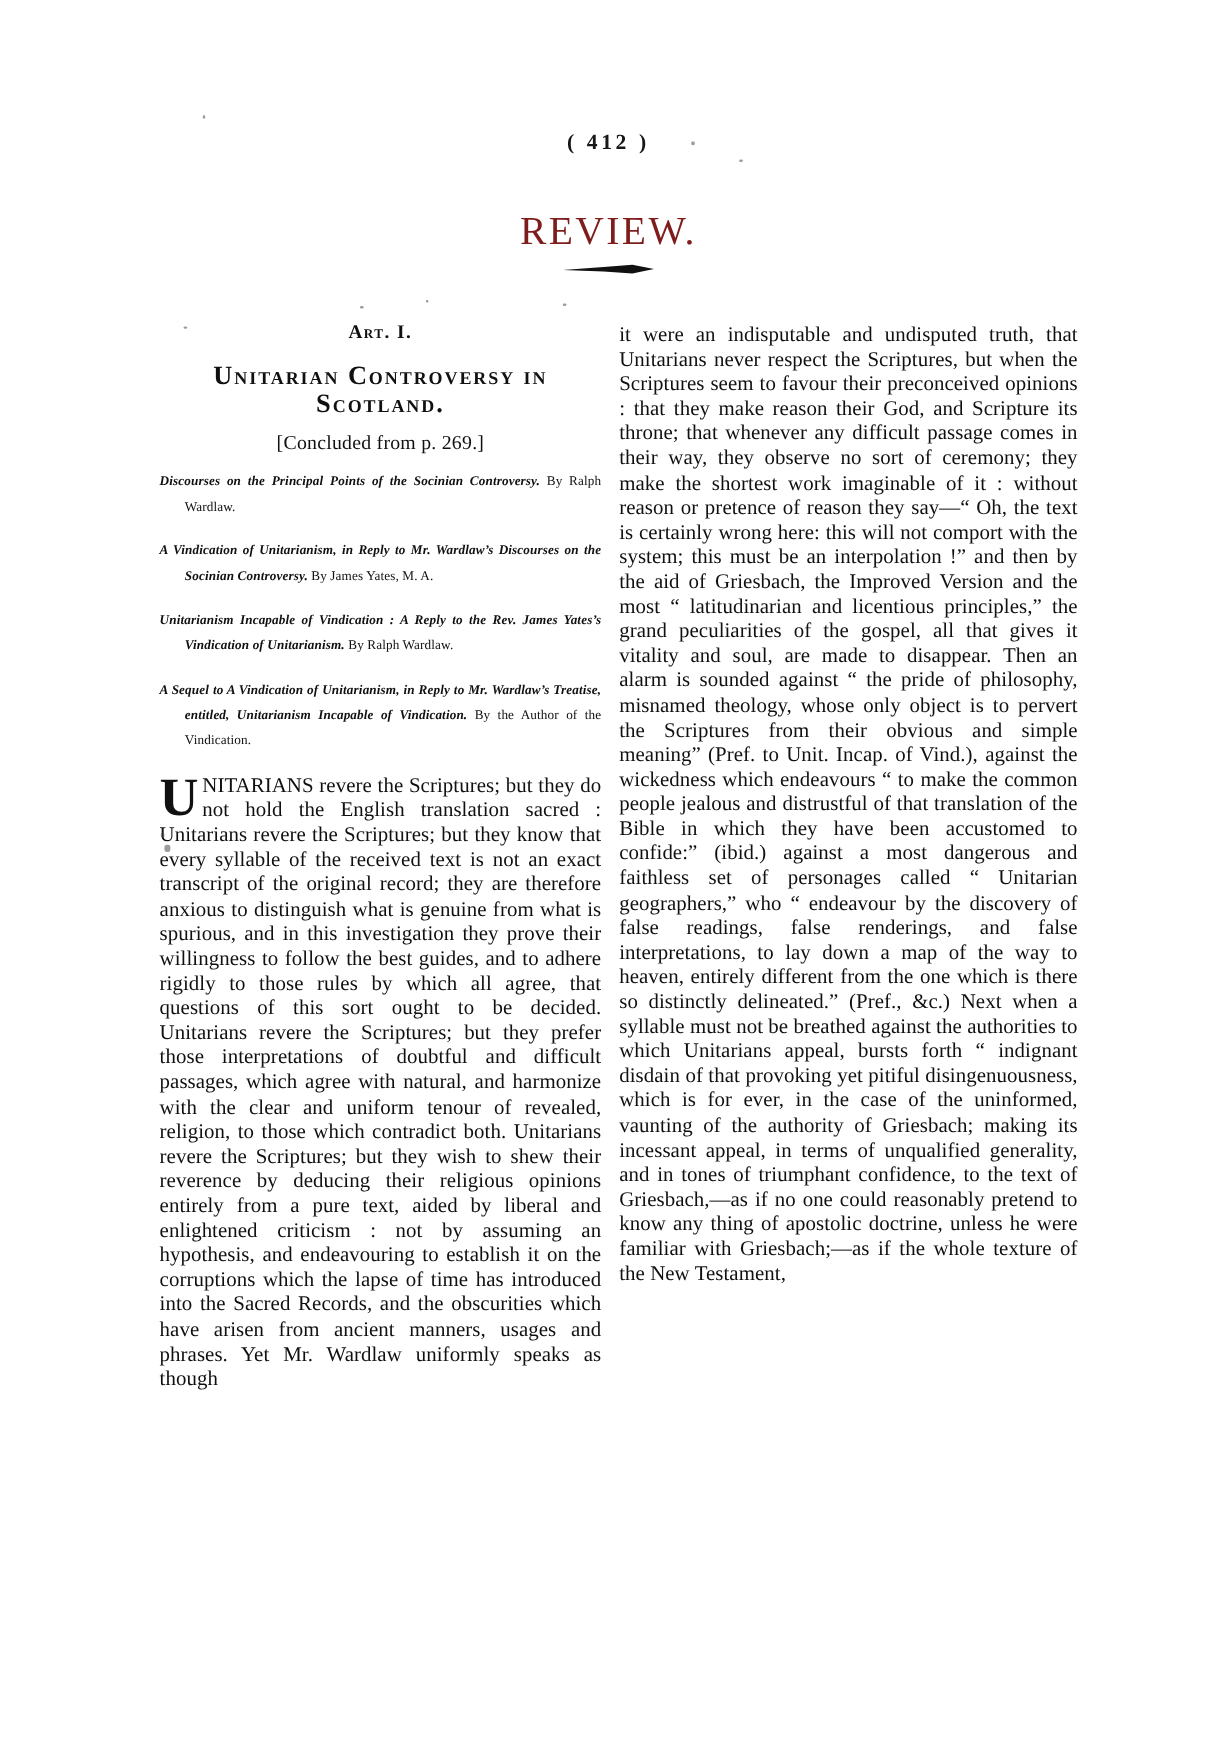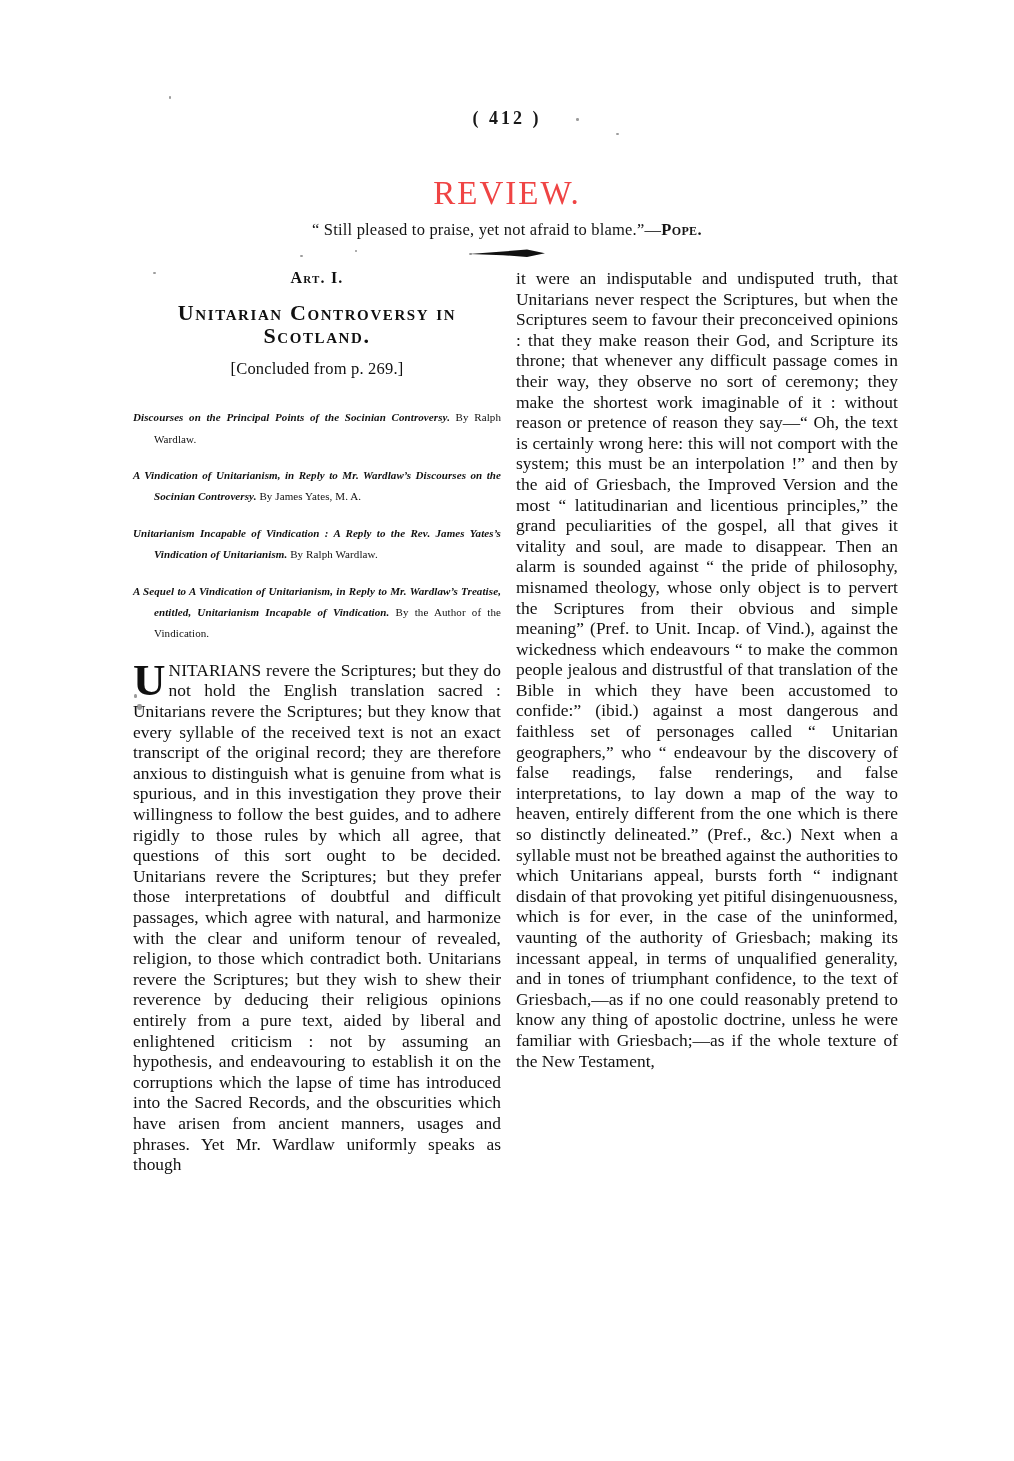--- a/index.html
+++ b/index.html
@@ -42,21 +42,21 @@
     position: absolute;
     top: 176px;
     left: 0;
     width: 1014px;
     text-align: center;
   }
   .masthead-title {
     font-size: 33px;
     letter-spacing: 2px;
     font-weight: 400;
-    color: #ef4444;
+    color: #7f1d1d;
     line-height: 1.05;
   }
   .masthead-epigraph {
     margin-top: 9px;
     font-size: 16.5px;
     letter-spacing: 0.2px;
     color: #141414;
   }
   .masthead-epigraph .attrib {
     font-variant: small-caps;
@@ -96,21 +96,21 @@
     font-variant: small-caps;
     font-size: 22px;
     letter-spacing: 1.6px;
     font-weight: 600;
     line-height: 23px;
   }
   .art-continued {
     text-align: center;
     font-size: 16.5px;
     margin-top: 12px;
-    margin-bottom: 28px;
+    margin-bottom: 12px;
     letter-spacing: 0.2px;
   }
 
   .booklist { margin: 0; padding: 0; list-style: none; }
   .book {
     font-style: italic;
     font-weight: 600;
     font-size: 11px;
     line-height: 21.4px;
     text-align: justify;
@@ -154,23 +154,20 @@
 </style>
 </head>
 <body>
 
 <div class="page">
 
   <div class="folio">(  412  )</div>
 
   <div class="masthead">
     <div class="masthead-title">REVIEW.</div>
-    <div class="masthead-epigraph">
-      <span>“ Still pleased to praise, yet not afraid to blame.”—</span><span class="attrib">Pope.</span>
-    </div>
     <div class="ornament">
       <svg width="76" height="9" viewBox="0 0 76 9">
         <path d="M0 5.0 L34 2.4 L58 0.6 L76 4.2 L58 8.0 L34 6.2 Z" fill="#111111"></path>
       </svg>
     </div>
   </div>
 
   <div class="col col-left">
 
     <div class="art-number">Art. I.</div>

